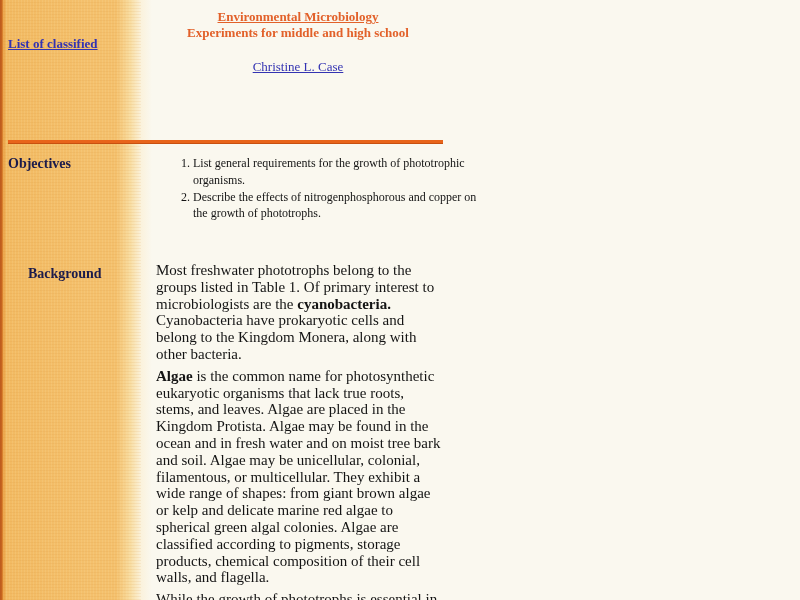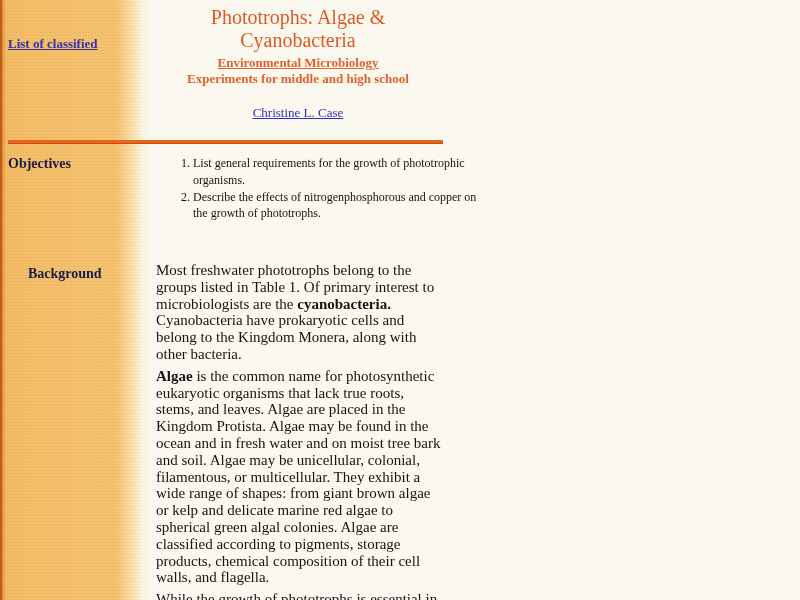--- a/index.html
+++ b/index.html
@@ -63,21 +63,20 @@
   .background-paragraphs p{margin:0 0 5px 0;}
 </style>
 </head>
 <body>
 
 <div class="sidebar-texture"></div>
 
 <a class="experiments-link">List of classified</a>
 
 <div class="header-block">
-  <div class="page-title">Phototrophs: Algae &amp; Cyanobacteria</div>
   <div class="subtitle first">Environmental Microbiology</div>
   <div class="subtitle">Experiments for middle and high school</div>
   <div class="authors">
     <a>Christine L. Case</a>
   </div>
 </div>
 
 <div class="divider-rule"></div>
 
 <div class="section-label objectives-label">Objectives</div>

